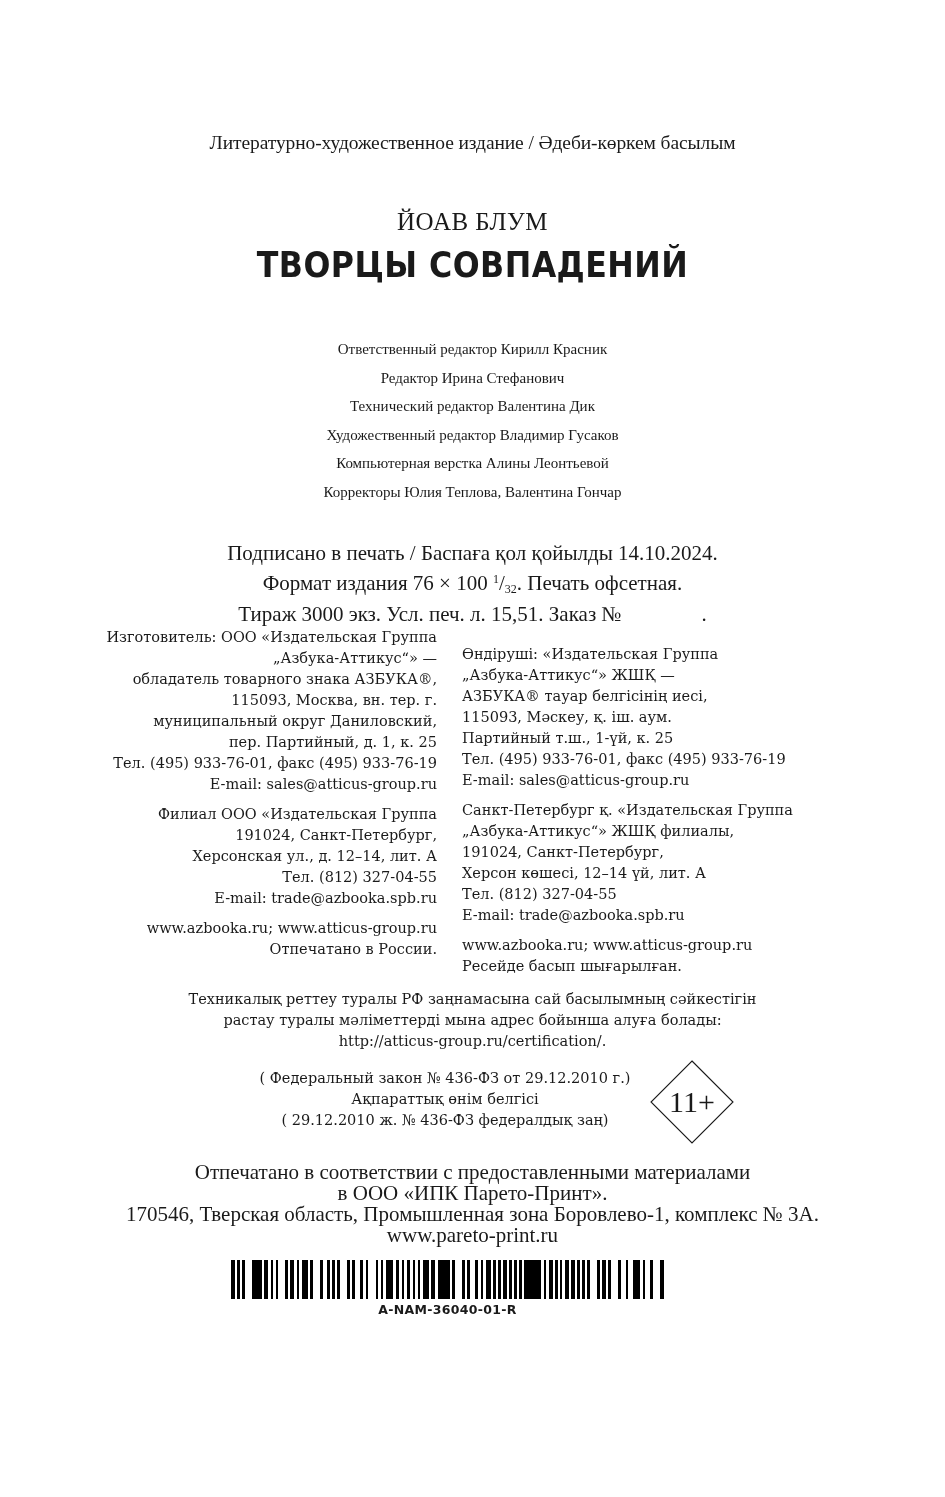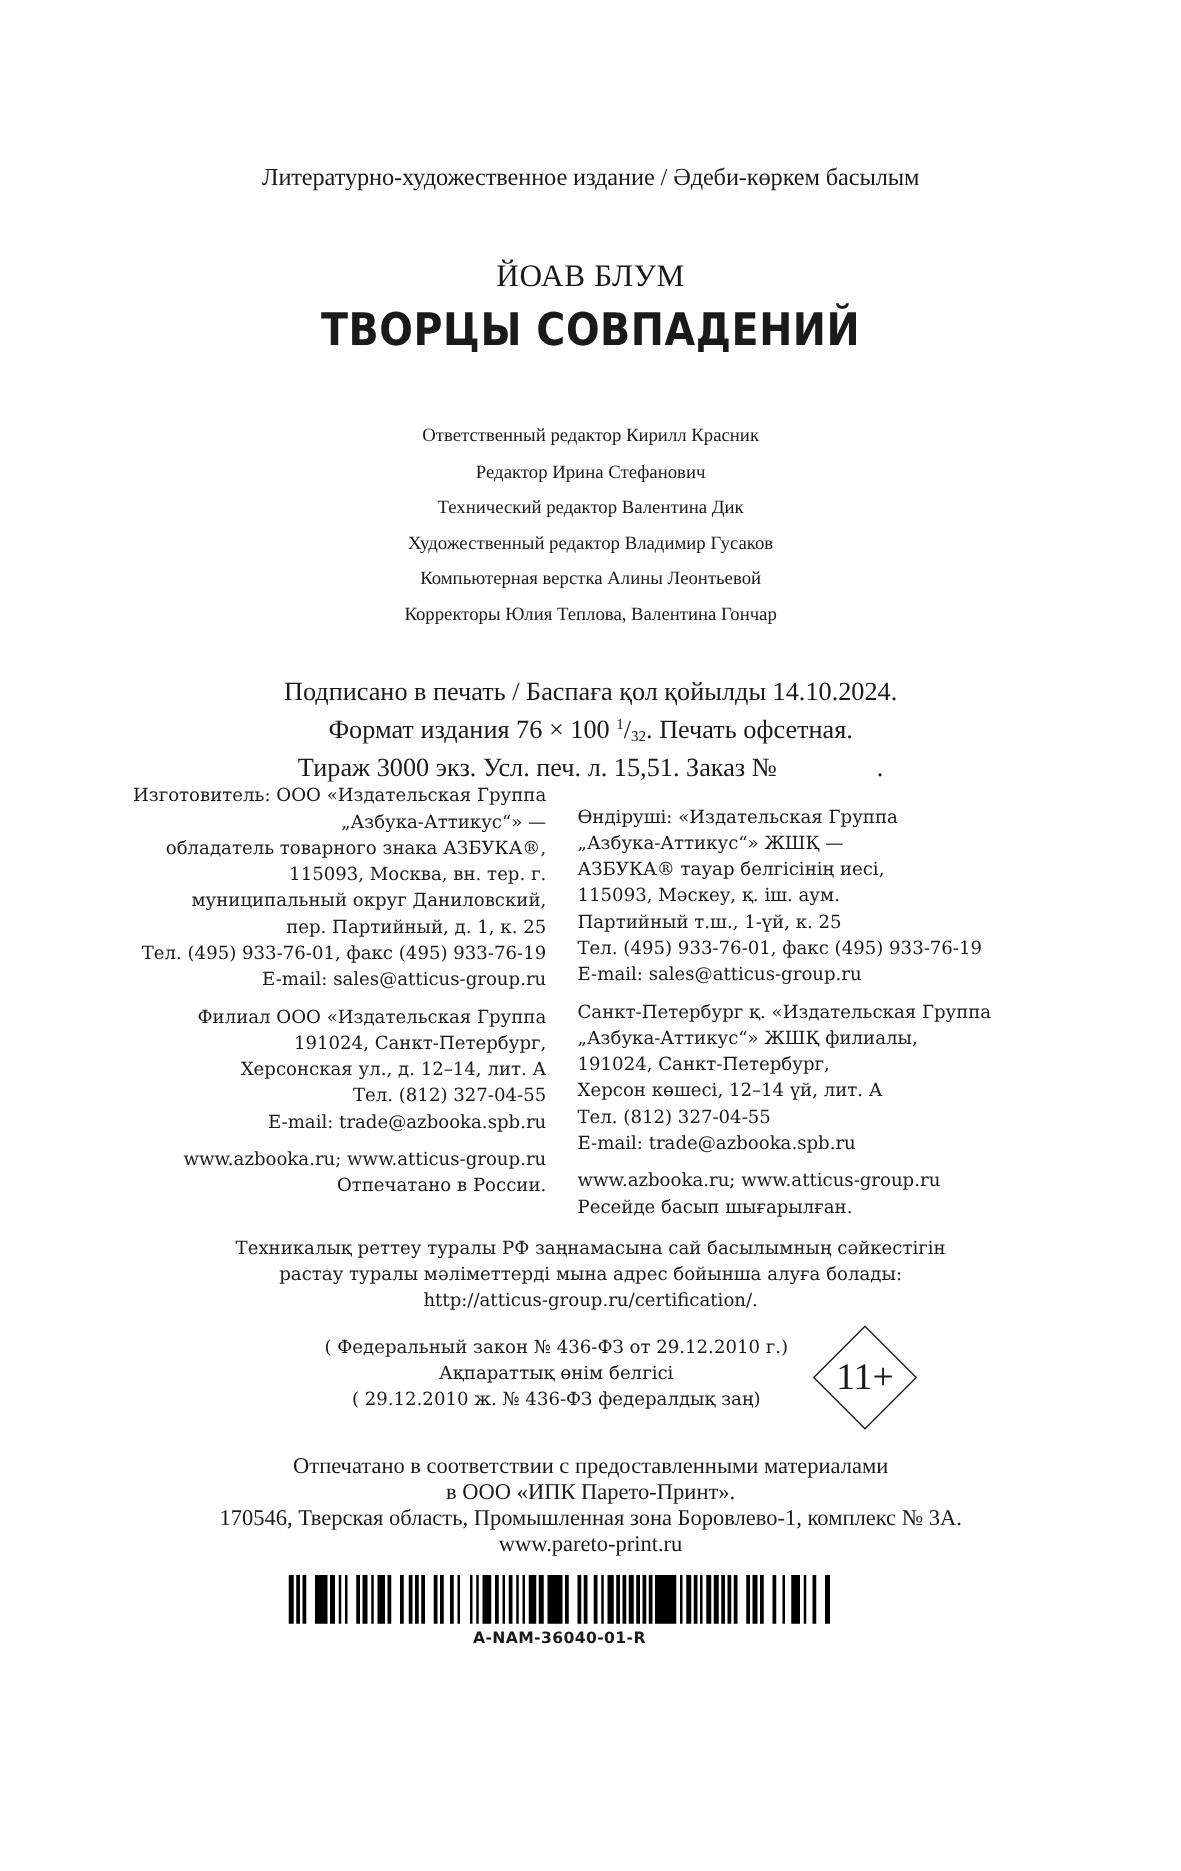--- a/index.html
+++ b/index.html
@@ -25,21 +25,21 @@
     .col { font-size: 14.5px; line-height: 21px; white-space: nowrap; }
     .col-left { right: calc(945px - 437px); text-align: right; }
     .col-right { left: 462px; text-align: left; }
     .gap { height: 9px; }
 
     .cert { top: 989px; font-size: 14.5px; line-height: 21px; }
     .sign { top: 1068px; left: 240px; width: 410px; text-align: center; font-size: 14.5px; line-height: 21px; }
     .age-diamond { top: 1060px; left: 650px; width: 84px; height: 84px; }
     .age-text { top: 1082px; left: 650px; width: 84px; text-align: center; font-size: 30px; line-height: 40px; }
 
-    .printer { top: 1162px; font-size: 18px; line-height: 21px; }
+    .printer { top: 1162px; font-size: 21px; line-height: 21px; }
 
     .barcode { top: 1260px; left: 231px; width: 434px; height: 39px; display: flex; align-items: stretch; }
     .barcode span { display: block; height: 100%; }
     .barcode-code { top: 1302px; left: 0; width: 895px; text-align: center; font-size: 12.5px; font-weight: bold; letter-spacing: 0.3px; }
   </style>
 </head>
 <body>
 
 <div class="abs center serif edition">Литературно-художественное издание / Әдеби-көркем басылым</div>
 

